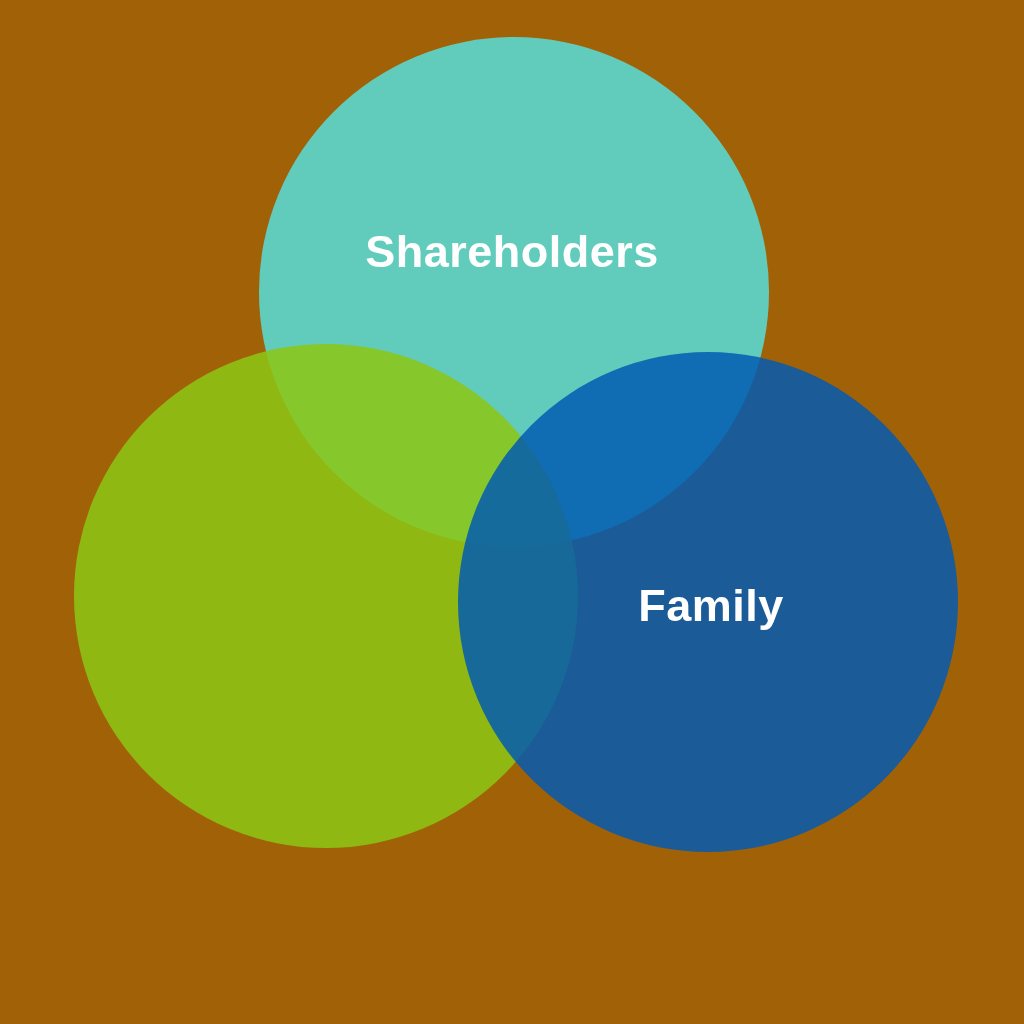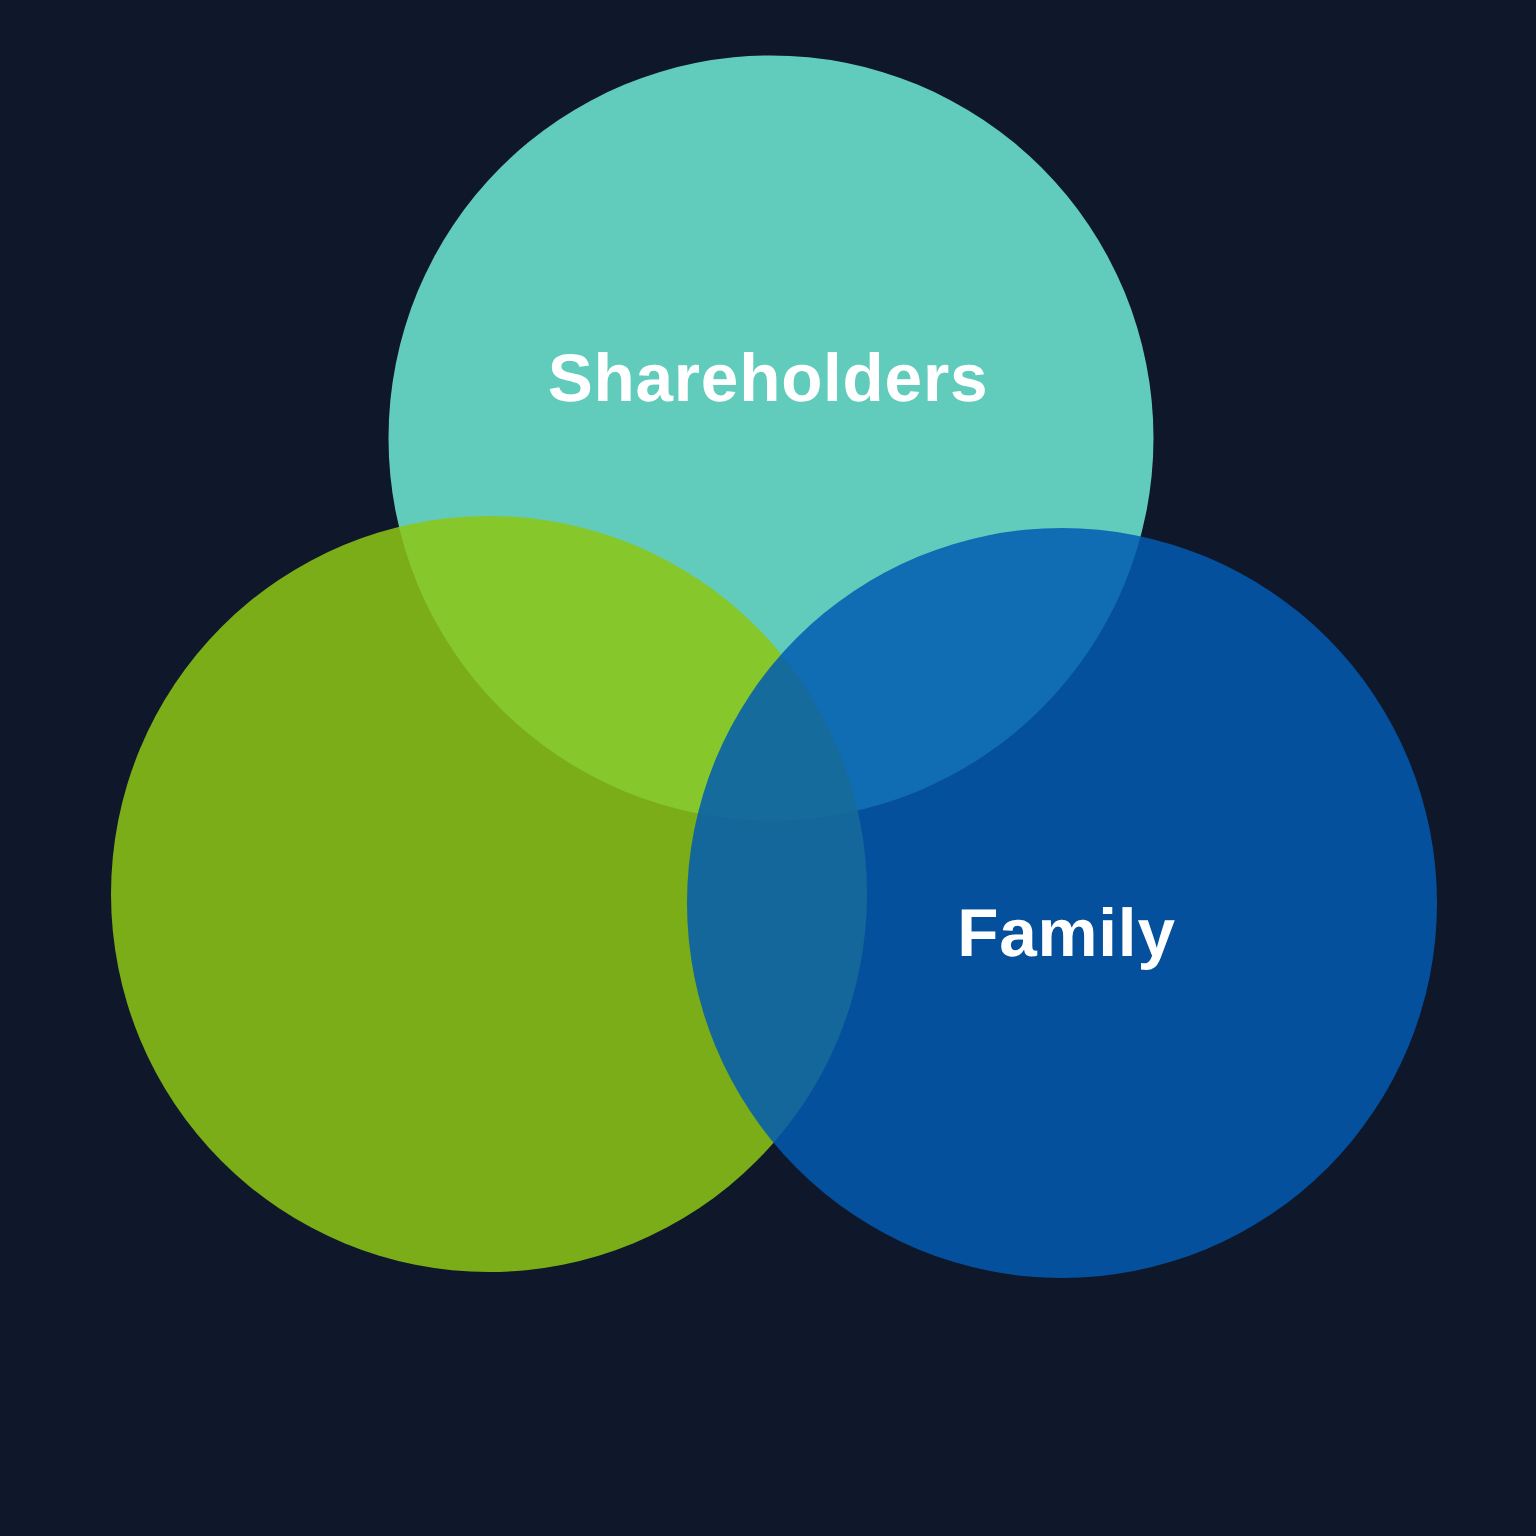--- a/index.html
+++ b/index.html
@@ -8,21 +8,21 @@
     background: #ffffff;
     width: 1024px;
     height: 1024px;
     overflow: hidden;
     font-family: "Liberation Sans", sans-serif;
   }
   .canvas {
     position: relative;
     width: 1024px;
     height: 1024px;
-    background: #0f172a;
+    background: #a16207;
   }
   .circle {
     position: absolute;
     border-radius: 50%;
   }
   .circle-shareholders {
     left: 259px;
     top: 37px;
     width: 510px;
     height: 510px;
@@ -48,21 +48,21 @@
     transform: translate(-50%, -50%);
     color: #ffffff;
     font-weight: 700;
     font-size: 45px;
     letter-spacing: 0.5px;
     white-space: nowrap;
     user-select: none;
   }
   .label-shareholders { left: 512px; top: 252px; }
   .label-management   { left: 291px; top: 594px; }
-  .label-family       { left: 711px; top: 606px; margin-top: 16px; }
+  .label-family       { left: 711px; top: 606px; }
 </style>
 </head>
 <body>
 
 <div class="canvas">
 
   <div class="circle circle-shareholders" style="background: rgb(98, 204, 188);"></div>
 
   <div class="circle circle-management" style="background: rgba(140, 198, 20, 0.86);"></div>
 

